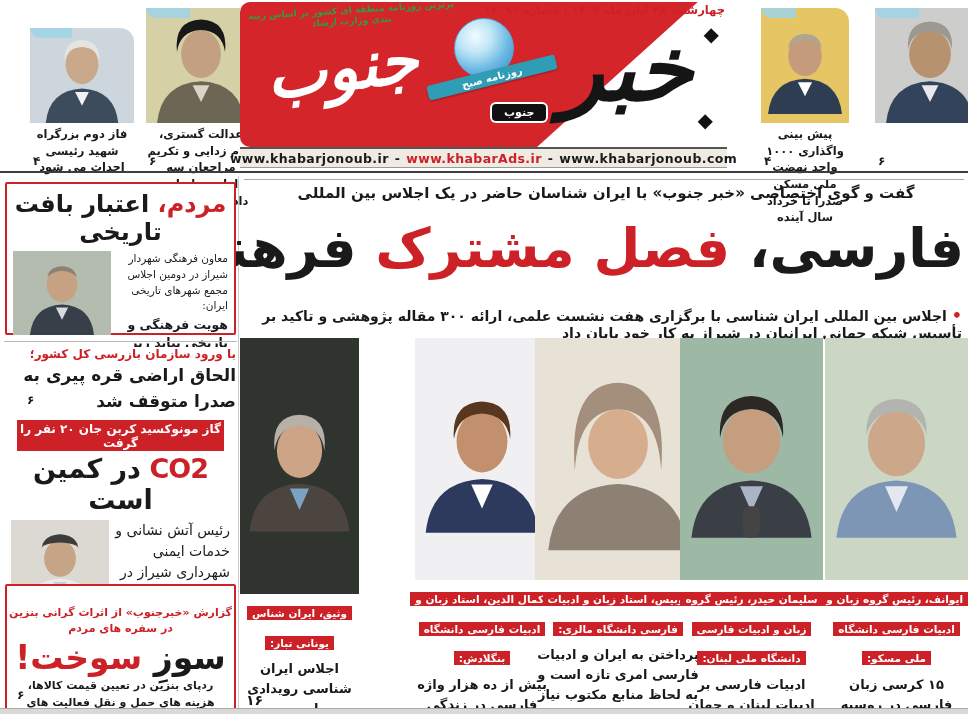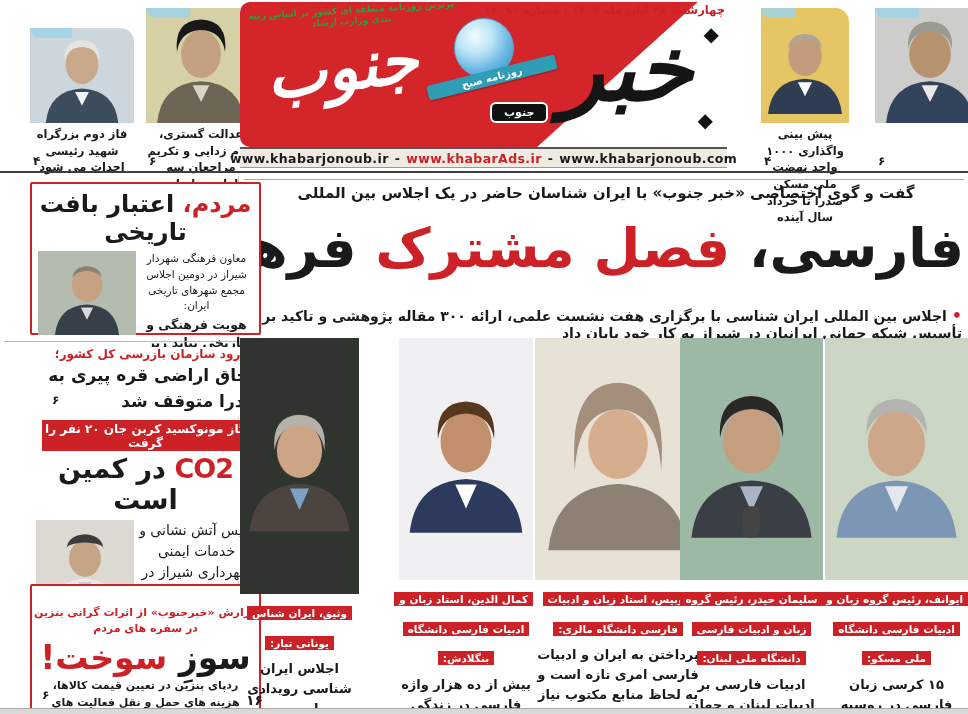--- a/index.html
+++ b/index.html
@@ -57,27 +57,27 @@
   .lead-kicker { position:absolute; left:250px; top:184px; width:712px; text-align:center;
             font-size:15px; font-weight:bold; }
   .lead-headline { position:absolute; left:244px; top:206px; width:720px; height:96px; text-align:center;
             font-size:54px; font-weight:bold; letter-spacing:-2px; line-height:1.6; white-space:nowrap; }
   .lead-headline .red { color:var(--accent-red); }
   .lead-subhead { position:absolute; left:246px; top:306px; width:716px; text-align:right;
             font-size:14px; font-weight:bold; }
   .bullet { color:var(--accent-red); font-size:16px; }
 
   
-  .lbox { position:absolute; left:5px; width:231px; background:#fff;margin-left:25px; }
+  .lbox { position:absolute; left:5px; width:231px; background:#fff; }
   .red-border { border:2.5px solid var(--accent-red); border-radius:2px; }
   .story1 { top:182px; height:153px; }
   .story1 .hl { text-align:center; font-size:24px; font-weight:bold; padding-top:6px; letter-spacing:-1px; }
   .story1 .hl .red { color:var(--accent-red); }
   .story-body { display:flex; gap:4px; padding:5px 6px 4px 6px; position:relative; }
-  .story-body .txt { flex:1; text-align:center; }
+  .story-body .txt { flex:1; }
   .story-body .photo { width:98px; height:84px; overflow:hidden; background:var(--bg,#ccc); flex:none; }
   .lead-sm { font-size:10.5px; line-height:1.5; }
   .quote { font-size:12.5px; font-weight:bold; line-height:1.45; margin-top:2px; }
   .inline-page { font-size:13px; font-weight:bold; margin-right:8px; }
 
   .sep { position:absolute; left:4px; width:233px; height:1px; background:#bbb; }
 
   .story2 { top:347px; height:70px; text-align:right; }
   .story2 .kick { color:var(--accent-red); font-size:12px; font-weight:bold; }
   .story2 .hl { font-size:17px; font-weight:bold; line-height:1.5; margin-top:2px; }
@@ -101,21 +101,21 @@
 
   
   .speaker { position:absolute; top:338px; height:372px; text-align:center; }
   .speaker .photo { width:100%; height:242px; overflow:hidden; background:var(--bg,#ccc); }
   .speaker.c1 .photo { height:256px; }
   .speaker .chips { margin-top:3px; line-height:1.85; }
   .chip { background:var(--accent-red); color:#fff; font-size:10.5px; font-weight:bold;
           padding:1px 5px; box-decoration-break:clone; -webkit-box-decoration-break:clone; }
   .speaker .stext { margin-top:3px; font-size:13px; font-weight:bold; line-height:1.55; padding:0 2px; }
   .speaker .pagenum { left:6px; bottom:2px; font-size:14px; }
-  .c1 { left:240px; width:119px; } .c2 { left:389px; width:144px;padding-left:10px; } .c3 { left:535px; width:166px; }
+  .c1 { left:240px; width:119px; } .c2 { left:405px; width:144px;padding-left:10px; } .c3 { left:535px; width:166px; }
   .c4 { left:680px; width:143px; } .c5 { left:825px; width:143px; }
 </style>
 </head>
 <body>
 
 <div class="page" style="--accent-red: #cc2127; --masthead-red: #d4252a; --ribbon-teal: #2e9db5; --tagline-green: #2f9e3f;">
 
   <div class="news-card" style="left:8px; top:28px; width:104px; height:140px;">
     <div class="photo" style="height: 95px; --bg: #ccd6dc; --skin: #c9a88c; --hair: #e6e4de; --suit: #3c4c5c; --shirt: #eef2f5;">
       <svg viewBox="0 0 100 110">

